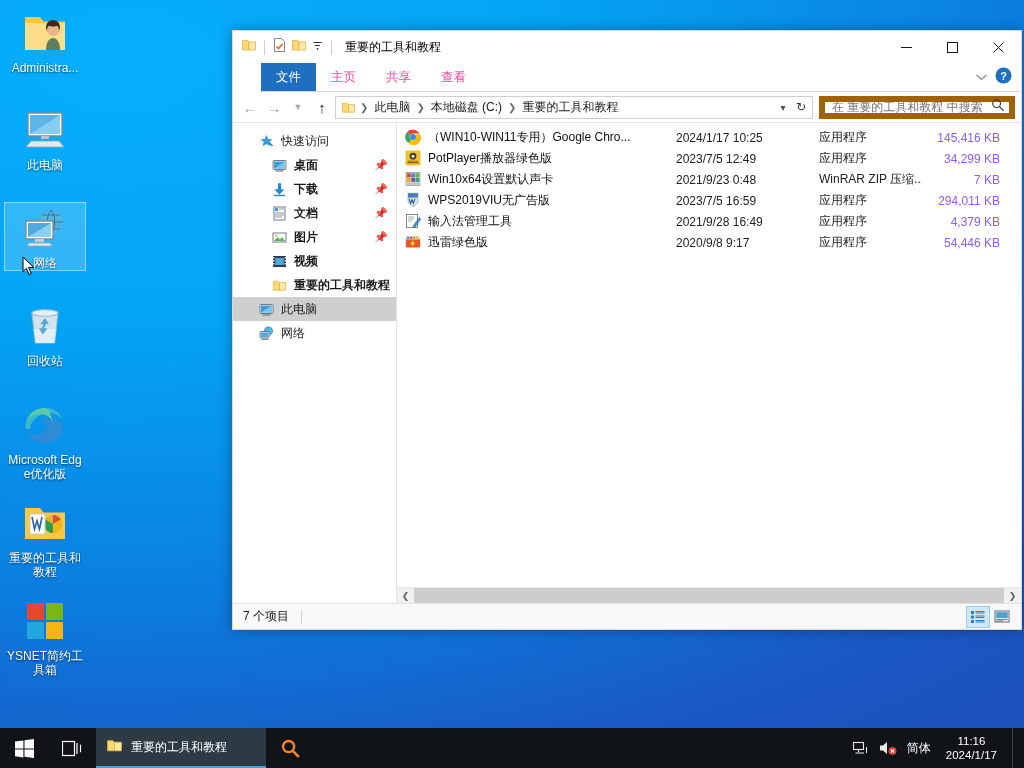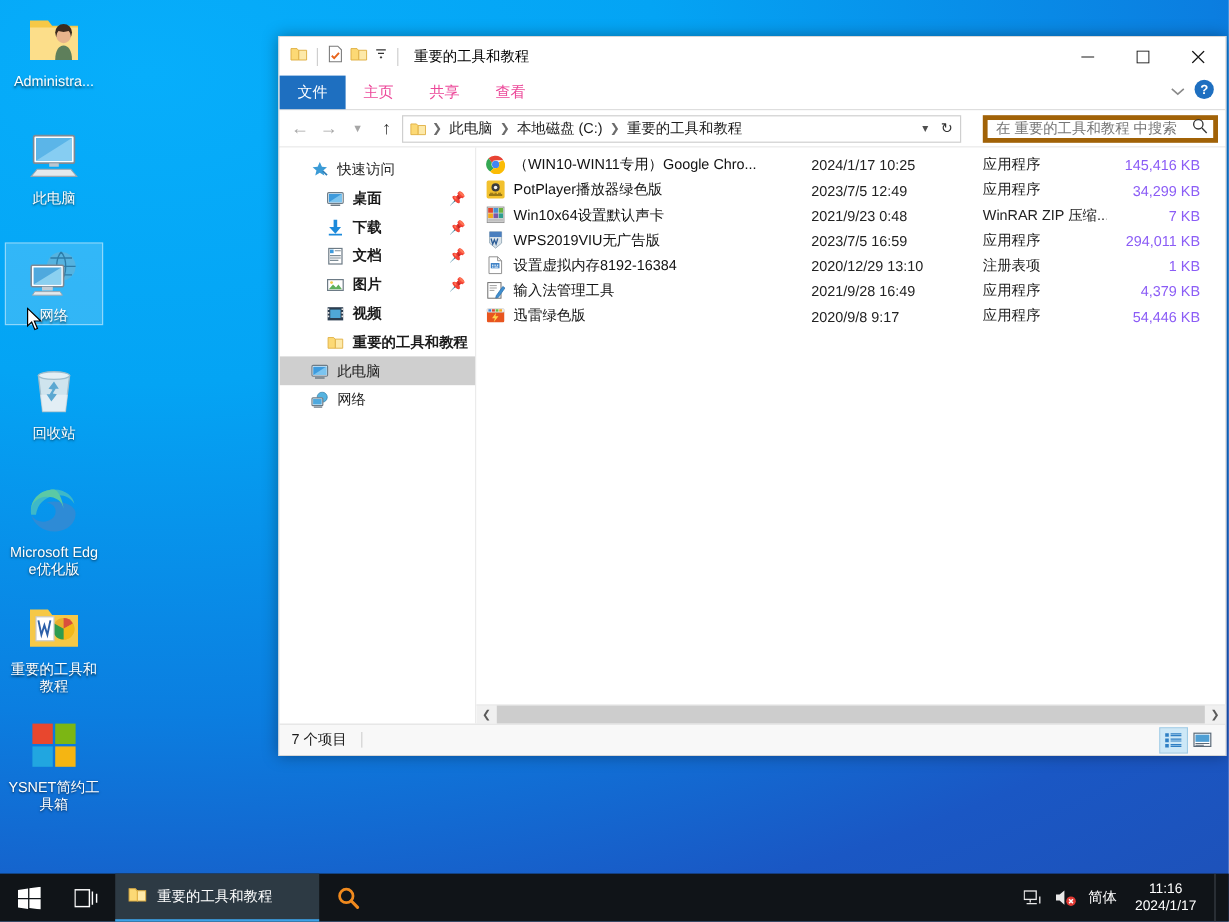--- a/index.html
+++ b/index.html
@@ -54,41 +54,41 @@
 
   
   #titlebar { height:32px; display:flex; align-items:center; background:#fff; }
   #qat { display:flex; align-items:center; gap:4px; padding-left:8px; height:32px; }
   #qat .sep { width:1px; height:15px; background:#cfcfcf; margin:0 3px; }
   #wintitle { font-size:12px; color:#000; margin-left:10px; }
   #wctrl { margin-left:auto; display:flex; height:32px; }
   .wbtn { width:46px; height:32px; display:flex; align-items:center; justify-content:center; }
 
   
-  #ribbon { height:29px; display:flex; align-items:stretch; border-bottom:1px solid #d6d6d6; background:#fff; }
+  #ribbon { height:29px; display:flex; align-items:stretch; border-bottom:1px solid #d6d6d6; background:#fff;margin-left:28px; }
   .rtab { padding:0 15px; display:flex; align-items:center; font-size:12.5px; color:#ec4899; }
   .rtab.file { background:#1e6fc0; color:#fff; }
   #ribbon-right { margin-left:auto; display:flex; align-items:center; gap:7px; padding-right:9px; }
 
   
   #addrrow { height:30px; display:flex; align-items:center; gap:2px; padding:0 6px; background:#fff; }
   .navbtn { width:22px; height:24px; display:flex; align-items:center; justify-content:center; color:#a6a6a6; font-size:15px; }
   .navbtn.up { color:#2b2b2b; }
   #crumbbox {
     flex:1; height:23px; border:1px solid #cfcfcf; background:#fff;
     display:flex; align-items:center; padding:0 2px 0 5px; gap:1px; font-size:12px; min-width:0;
   }
   .crumb { padding:1px 4px; color:#1b1b1b; white-space:nowrap; }
   .csep { color:#6b6b6b; font-size:10px; padding:0 1px; }
   #crumbspacer { flex:1; }
   .crumbchev { width:16px; text-align:center; color:#4f4f4f; font-size:10px; }
   #refresh { width:18px; text-align:center; color:#333; font-size:12px; }
   #searchbox {
-    width:196px; height:23px; border:4px solid #a16207; background:#fff;
-    display:flex; align-items:center; padding:0 4px 0 7px; margin-left:16px;
+    width:196px; height:23px; border:6px solid #a16207; background:#fff;
+    display:flex; align-items:center; padding:0 4px 0 7px; margin-left:4px;
   }
   #searchbox input {
     flex:1; border:0; outline:0; font-size:12px; color:#767676;
     font-family:inherit; background:transparent; min-width:0;
   }
 
   
   #body { flex:1; display:flex; min-height:0; border-top:1px solid #e3e3e3; }
 
   
@@ -489,36 +489,20 @@
        <span>WPS2019VIU无广告版</span>
      </div>
      <div class="fdate" style="width:143px">2023/7/5 16:59</div>
      <div class="ftype" style="width:114px">应用程序</div>
      <div class="fsize" style="width:90px">294,011 KB</div>
             </div>
             <div class="frow">
               <div class="fname" style="width:268px">
        <span class="fi">
                   <svg width="16" height="16" viewBox="0 0 16 16">
-                    <path d="M2.5 1h7.2l3.3 3.3V15H2.5z" fill="#fff" stroke="#8C8C8C" stroke-width=".8"></path>
-                    <path d="M9.7 1v3.3H13" fill="none" stroke="#8C8C8C" stroke-width=".8"></path>
-                    <rect x="4" y="6.2" width="7.2" height="4.4" fill="#3B7FC4"></rect>
-                    <path d="M5 7.4h1.2v1.2H5zM7 7.4h1.2v1.2H7zM9 7.4h1.2v1.2H9zM5 9h1.2v1.2H5zM7 9h3.2v1.2H7z" fill="#CFE3F5"></path>
-                  </svg>
-                </span>
-       <span>设置虚拟内存8192-16384</span>
-     </div>
-     <div class="fdate" style="width:143px">2020/12/29 13:10</div>
-     <div class="ftype" style="width:114px">注册表项</div>
-     <div class="fsize" style="width:90px">1 KB</div>
-            </div>
-            <div class="frow">
-              <div class="fname" style="width:268px">
-       <span class="fi">
-                  <svg width="16" height="16" viewBox="0 0 16 16">
                     <rect x="1.5" y="1.5" width="11" height="13" fill="#fff" stroke="#6A6A6A" stroke-width=".8"></rect>
                     <path d="M3 4h6M3 6h6M3 8h4" stroke="#9A9A9A" stroke-width=".8"></path>
                     <path d="M8.5 12.5l5.5-7.8 1.8 1.3-5.5 7.8-2.2.6z" fill="#3F8FD0" stroke="#2A6CA8" stroke-width=".6"></path>
                   </svg>
                 </span>
        <span>输入法管理工具</span>
      </div>
      <div class="fdate" style="width:143px">2021/9/28 16:49</div>
      <div class="ftype" style="width:114px">应用程序</div>
      <div class="fsize" style="width:90px">4,379 KB</div>

